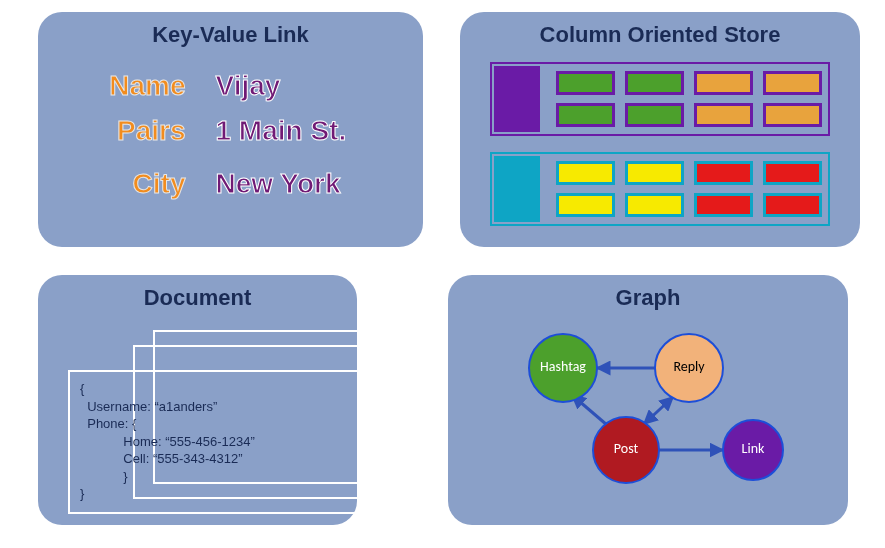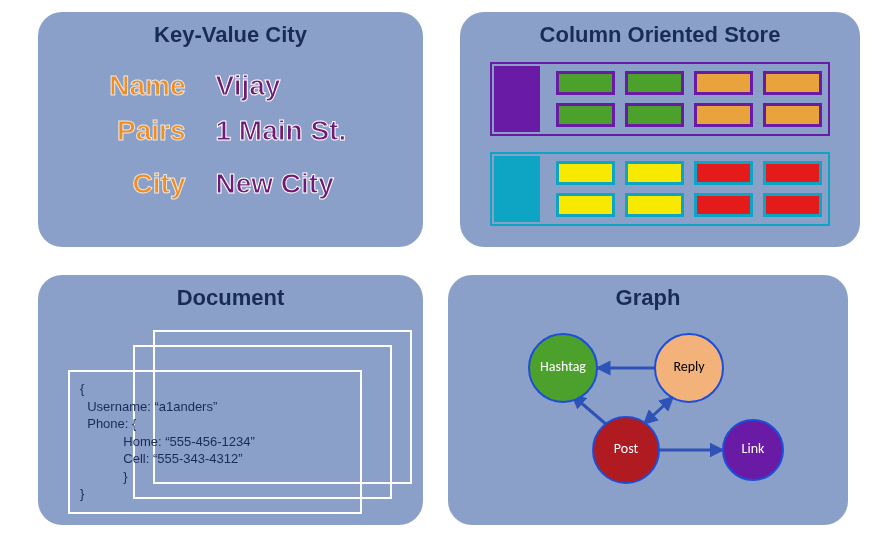--- a/index.html
+++ b/index.html
@@ -138,33 +138,33 @@
     stroke-width: 3;
     fill: none;
   }
 </style>
 </head>
 <body>
 
 <div class="stage">
 
   <div class="card" style="left:38px; top:12px; width:385px; height:235px;">
-    <div class="card-title kv-title">Key-Value City</div>
+    <div class="card-title kv-title">Key-Value Link</div>
 
     <div class="kv-row" style="top:60px;">
       <span class="kv-key">Name</span>
       <span class="kv-val">Vijay</span>
     </div>
     <div class="kv-row" style="top:105px;">
       <span class="kv-key">Pairs</span>
       <span class="kv-val">1 Main St.</span>
     </div>
     <div class="kv-row" style="top:158px;">
       <span class="kv-key">City</span>
-      <span class="kv-val">New City</span>
+      <span class="kv-val">New York</span>
     </div>
   </div>
 
   <div class="card" style="left:448px; top:12px; width:400px; height:235px;margin-left:12px;">
     <div class="card-title">Column Oriented Store</div>
 
     <div class="col-block purple" style="top:50px; height:70px;">
       <div class="col-left purple"></div>
       <div class="col-right">
         <div class="col-row">
@@ -194,21 +194,21 @@
         <div class="col-row">
           <div class="cell yellow-c"></div>
           <div class="cell yellow-c"></div>
           <div class="cell red-c"></div>
           <div class="cell red-c"></div>
         </div>
       </div>
     </div>
   </div>
 
-  <div class="card" style="left:38px; top:275px; width:385px; height:250px;">
+  <div class="card" style="left:38px; top:275px; width:319px; height:250px;">
     <div class="card-title">Document</div>
 
     <div class="doc" style="left:115px; top:55px; width:255px; height:150px;"></div>
     <div class="doc" style="left:95px;  top:70px; width:255px; height:150px;"></div>
     <div class="doc" style="left:30px;  top:95px; width:290px; height:140px;">
       <div class="doc-text">{
   Username: “a1anders”
   Phone: {
             Home: “555-456-1234”
             Cell: “555-343-4312”

